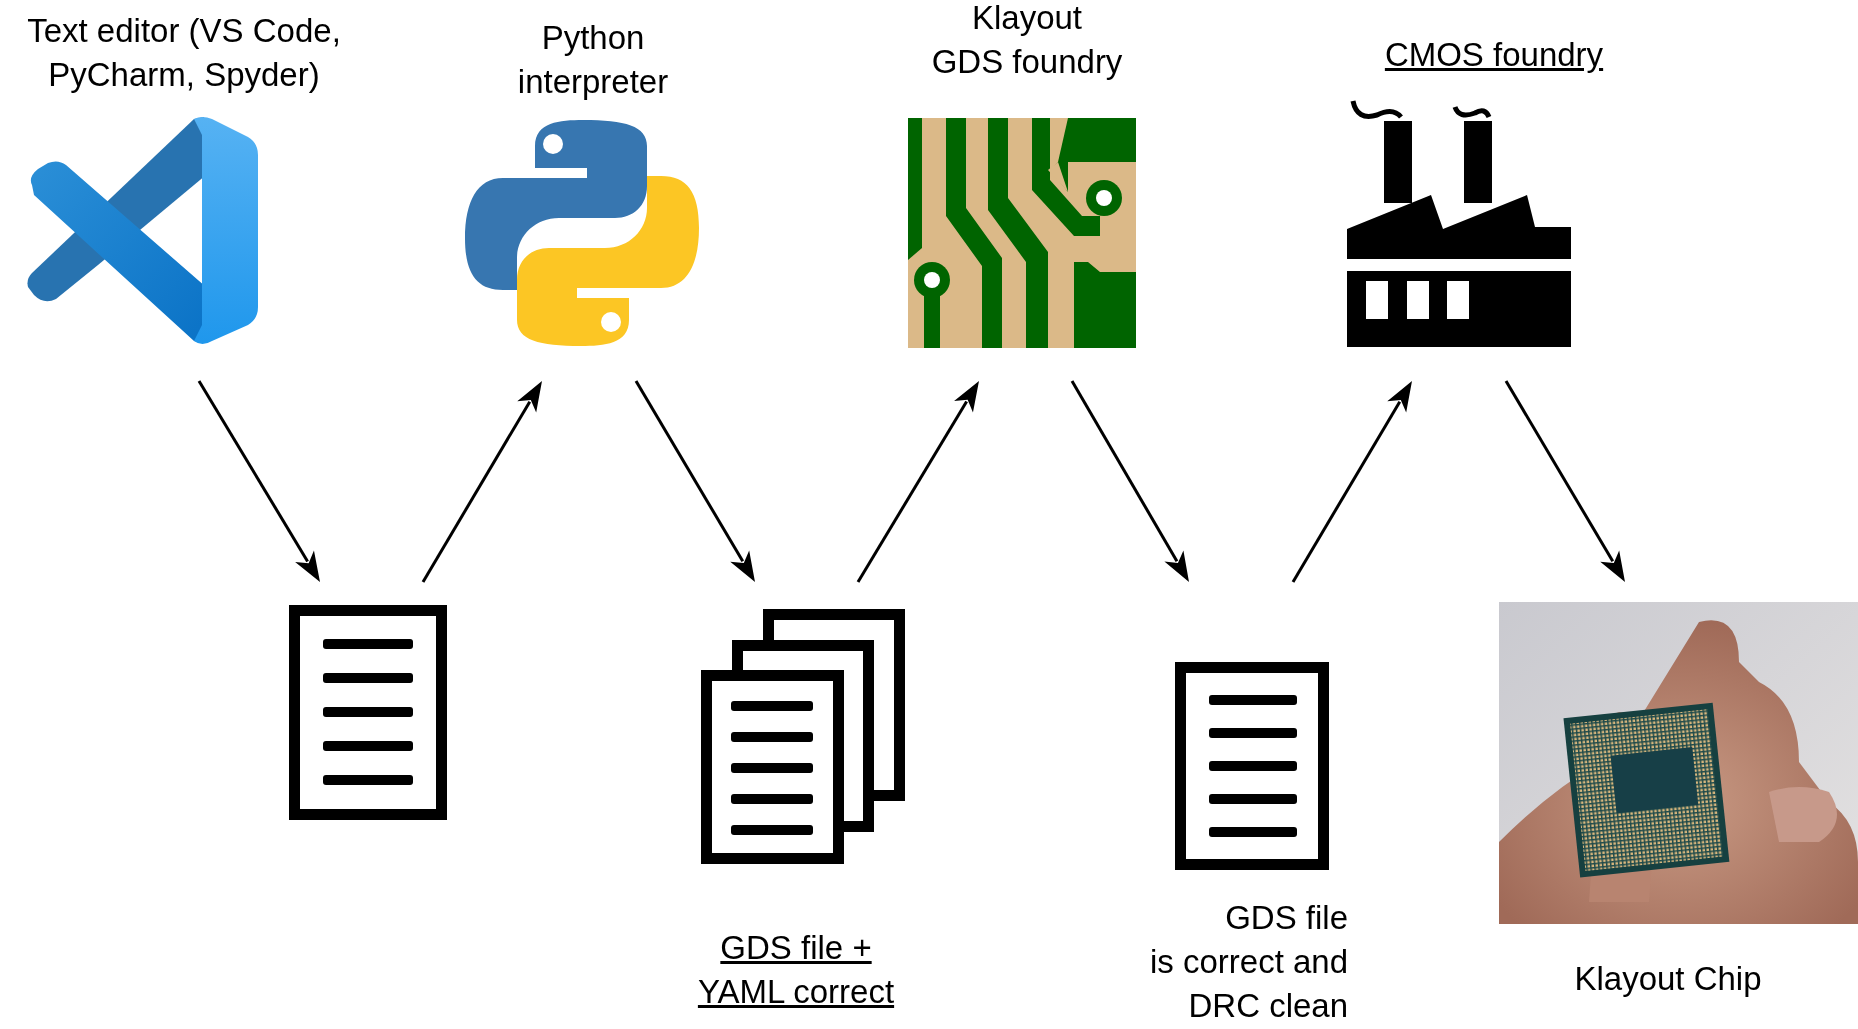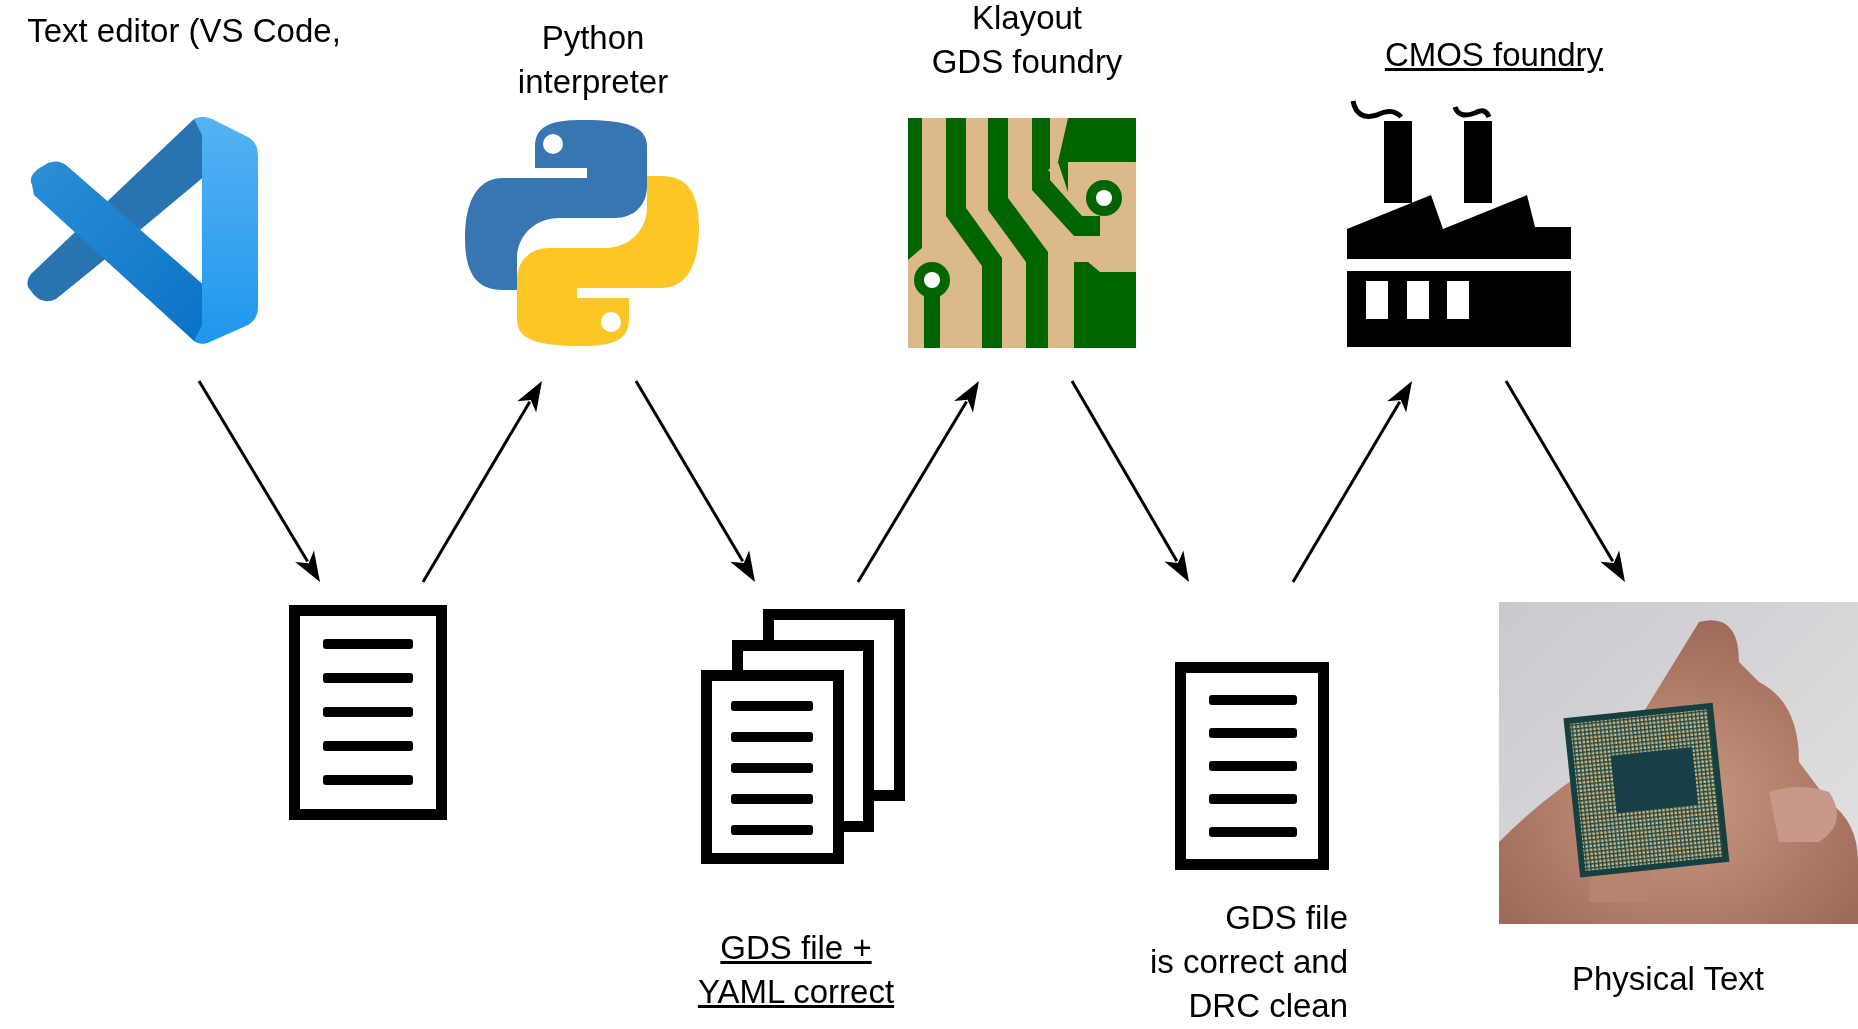--- a/index.html
+++ b/index.html
@@ -11,20 +11,21 @@
   svg.arrows { position:absolute; left:0; top:0; }
   .doc { position:absolute; box-sizing:border-box; border:11px solid #000; background:#fff; }
   .doc .line { position:absolute; height:10px; background:#000; border-radius:3px; }
   .photo { position:absolute; overflow:hidden; }
 </style>
 </head>
 <body>
 
 <div class="label" style="left:184px; top:9px;">
   <span>Text editor (VS Code,</span>
+  <span>PyCharm, Spyder)</span>
 </div>
 <div class="label" style="left:593px; top:16px;">
   <span>Python</span>
   <span>interpreter</span>
 </div>
 <div class="label" style="left:1027px; top:-4px;">
   <span>Klayout</span>
   <span>GDS foundry</span>
 </div>
 <div class="label" style="left:1494px; top:33px;text-decoration:underline;">
@@ -171,14 +172,14 @@
 <div class="label" style="left:796px; top:926px;text-decoration:underline;">
   <span>GDS file +</span>
   <span>YAML correct</span>
 </div>
 <div class="label" style="left:1249px; top:896px;text-align:right;">
   <span>GDS file</span>
   <span>is correct and</span>
   <span>DRC clean</span>
 </div>
 <div class="label" style="left:1668px; top:957px;">
-  <span>Physical Text</span>
+  <span>Klayout Chip</span>
 </div>
 
 </body></html>

